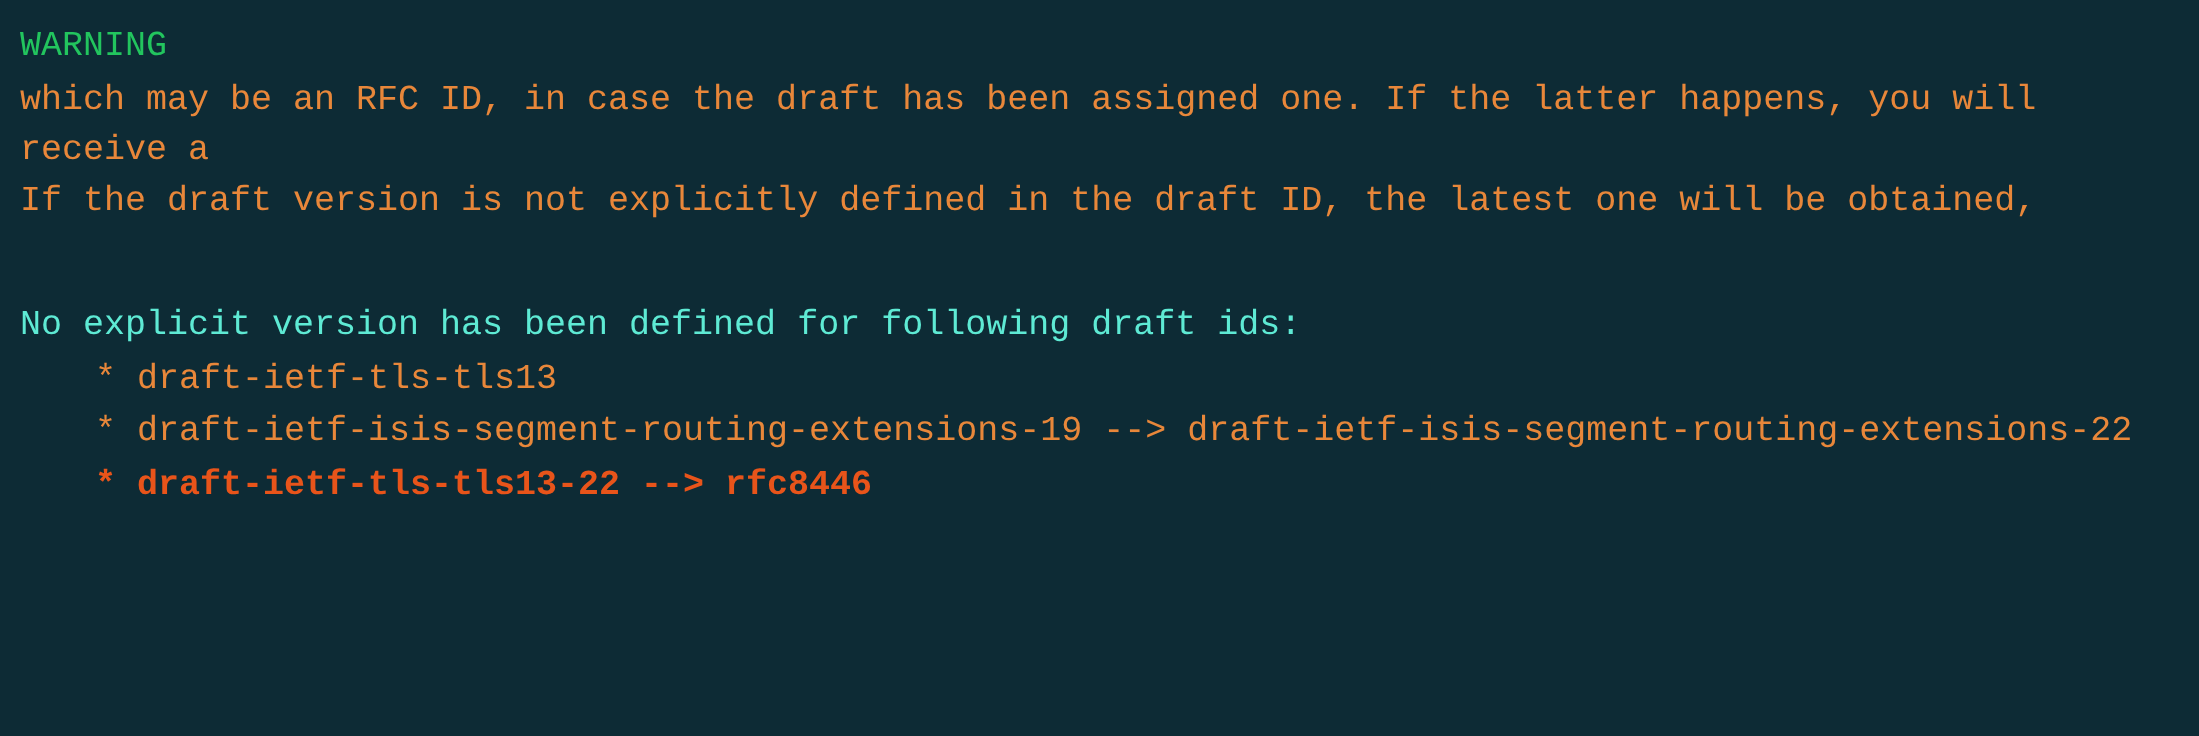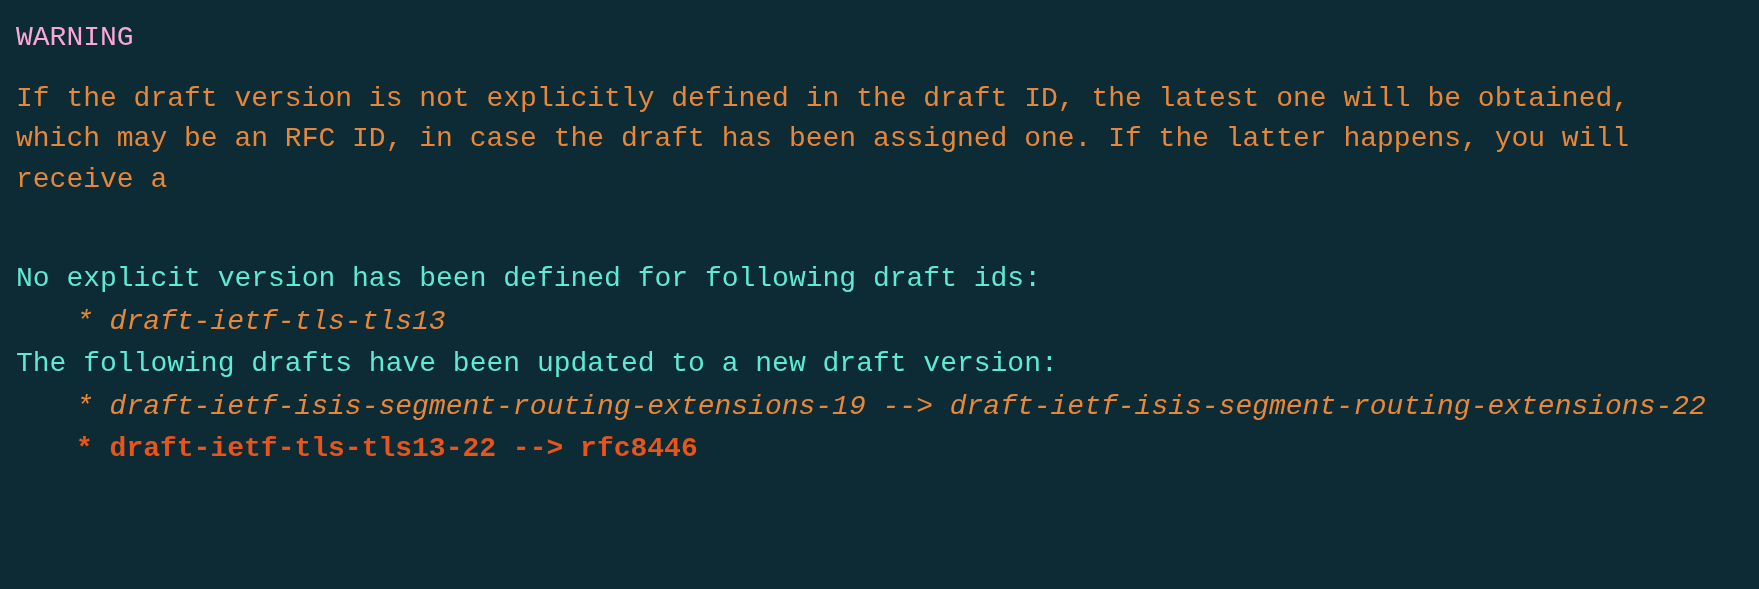--- a/index.html
+++ b/index.html
@@ -13,22 +13,22 @@
       min-height: 589px;
       background-color: #0d2b35;
       font-family: 'Courier New', Courier, monospace;
       font-size: 28px;
       line-height: 1.45;
       padding: 18px 16px;
       color: #e8873a;
     }
 
     .warning-label {
-      color: #f9a8d4;
-      margin-bottom: 20px;
+      color: #22c55e;
+      margin-bottom: 2px;
     }
 
     .warning-text {
       color: #e8873a;
       margin-bottom: 18px;
     }
 
     .section-normal {
       color: #5eead4;
       margin-bottom: 2px;
@@ -37,21 +37,20 @@
     .section-error {
       color: #e8541a;
       font-weight: bold;
       margin-bottom: 2px;
     }
 
     .list-item {
       color: #e8873a;
       padding-left: 60px;
       margin-bottom: 2px;
-      font-style: italic;
     }
 
     .list-item-error {
       color: #e8541a;
       font-weight: bold;
       padding-left: 60px;
       margin-bottom: 2px;
     }
 
     .blank-line {
@@ -59,27 +58,26 @@
     }
   </style>
 </head>
 <body>
 
 <div>
 
   <div class="warning-label">WARNING</div>
 
   <div class="warning-text">
+    <div>which may be an RFC ID, in case the draft has been assigned one. If the latter happens, you will receive a</div>
     <div>If the draft version is not explicitly defined in the draft ID, the latest one will be obtained,</div>
-    <div>which may be an RFC ID, in case the draft has been assigned one. If the latter happens, you will receive a</div>
   </div>
 
   <div class="blank-line"></div>
 
   <div class="section-normal">No explicit version has been defined for following draft ids:</div>
   <div class="list-item">* draft-ietf-tls-tls13</div>
 
-  <div class="section-normal">The following drafts have been updated to a new draft version:</div>
   <div class="list-item">* draft-ietf-isis-segment-routing-extensions-19 --&gt; draft-ietf-isis-segment-routing-extensions-22</div>
 
   <div class="list-item-error">* draft-ietf-tls-tls13-22 --&gt; rfc8446</div>
 
 </div>
 
 </body></html>

